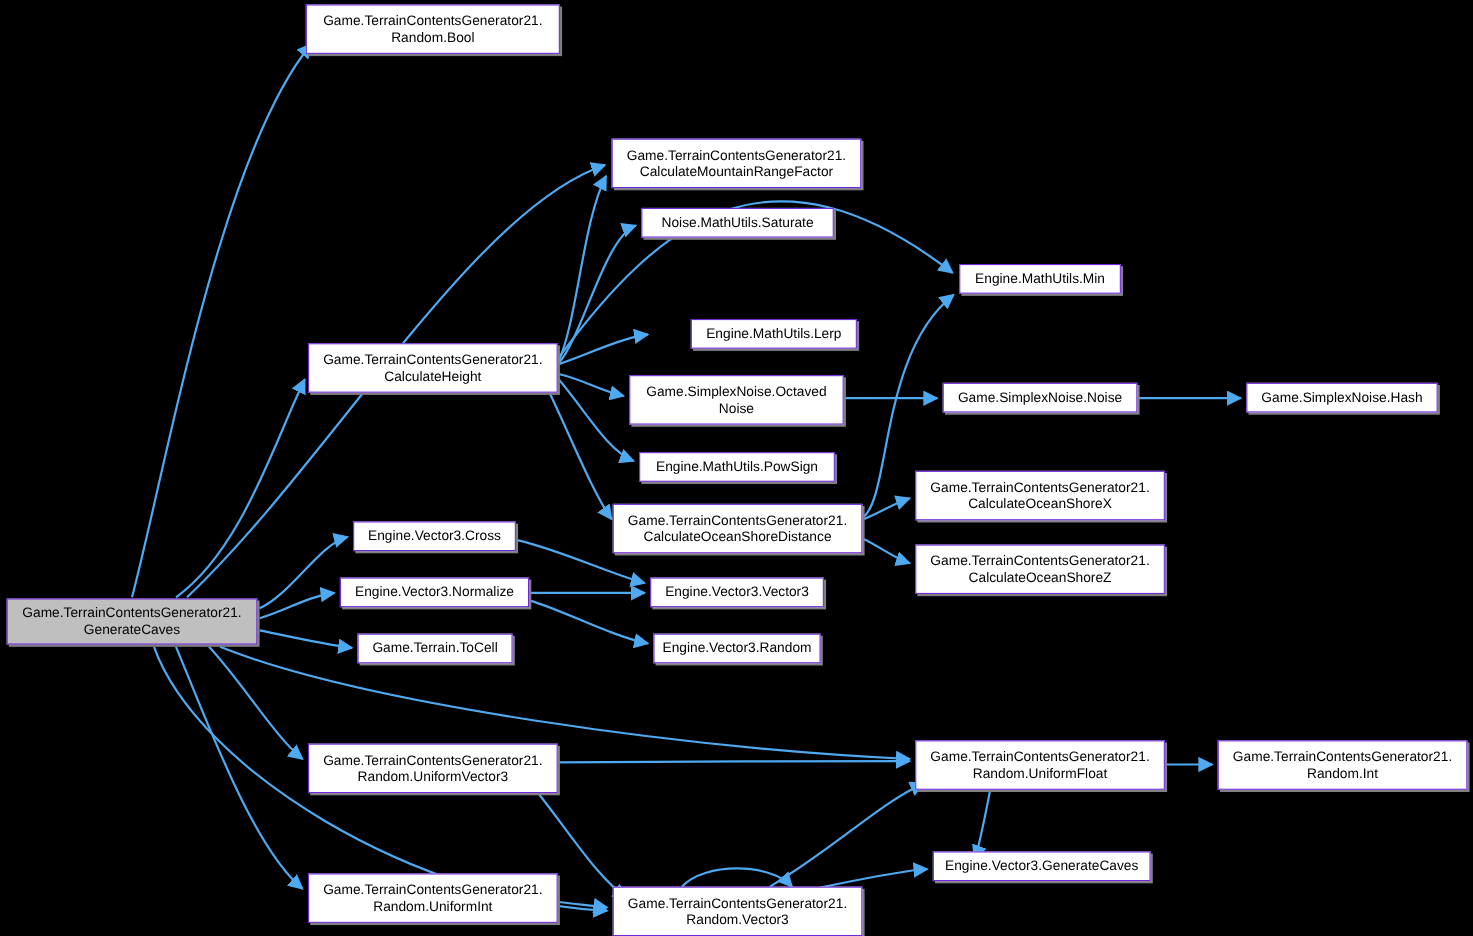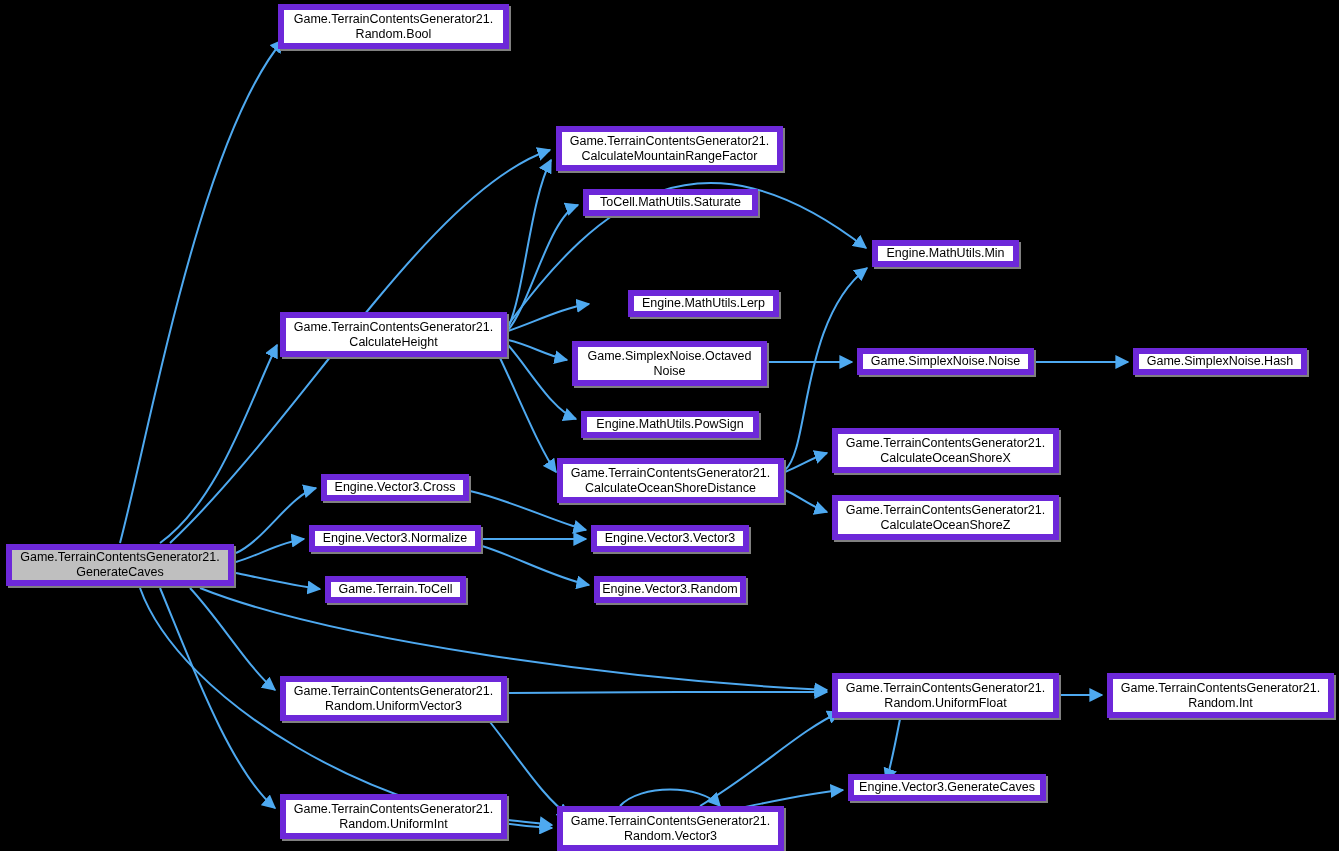--- a/index.html
+++ b/index.html
@@ -18,21 +18,21 @@
   #edges-layer {
     position: absolute;
     left: 0;
     top: 0;
     width: 1339px;
     height: 851px;
   }
   .node {
     position: absolute;
     box-sizing: border-box;
-    border: 6px solid #6d28d9;
+    border: 1px solid #6d28d9;
     background: #ffffff;
     color: #000000;
     display: flex;
     align-items: center;
     justify-content: center;
     text-align: center;
     font-size: 12.5px;
     line-height: 15px;
     letter-spacing: 0px;
     box-shadow: 2px 2px 0 0 #808080;
@@ -100,21 +100,21 @@
       </div>
       <div class="node" style="left: 278px; top: 4px; width: 231px; height: 45px;">
         <span class="node-label">Game.TerrainContentsGenerator21.
 Random.Bool</span>
       </div>
       <div class="node" style="left: 556px; top: 126px; width: 227px; height: 45px;">
         <span class="node-label">Game.TerrainContentsGenerator21.
 CalculateMountainRangeFactor</span>
       </div>
       <div class="node" style="left: 583px; top: 189px; width: 175px; height: 27px;">
-        <span class="node-label">ToCell.MathUtils.Saturate</span>
+        <span class="node-label">Noise.MathUtils.Saturate</span>
       </div>
       <div class="node" style="left: 872px; top: 240px; width: 147px; height: 27px; text-align: right;">
         <span class="node-label">Engine.MathUtils.Min</span>
       </div>
       <div class="node" style="left: 628px; top: 290px; width: 151px; height: 27px;">
         <span class="node-label">Engine.MathUtils.Lerp</span>
       </div>
       <div class="node" style="left: 280px; top: 312px; width: 227px; height: 45px;">
         <span class="node-label">Game.TerrainContentsGenerator21.
 CalculateHeight</span>

